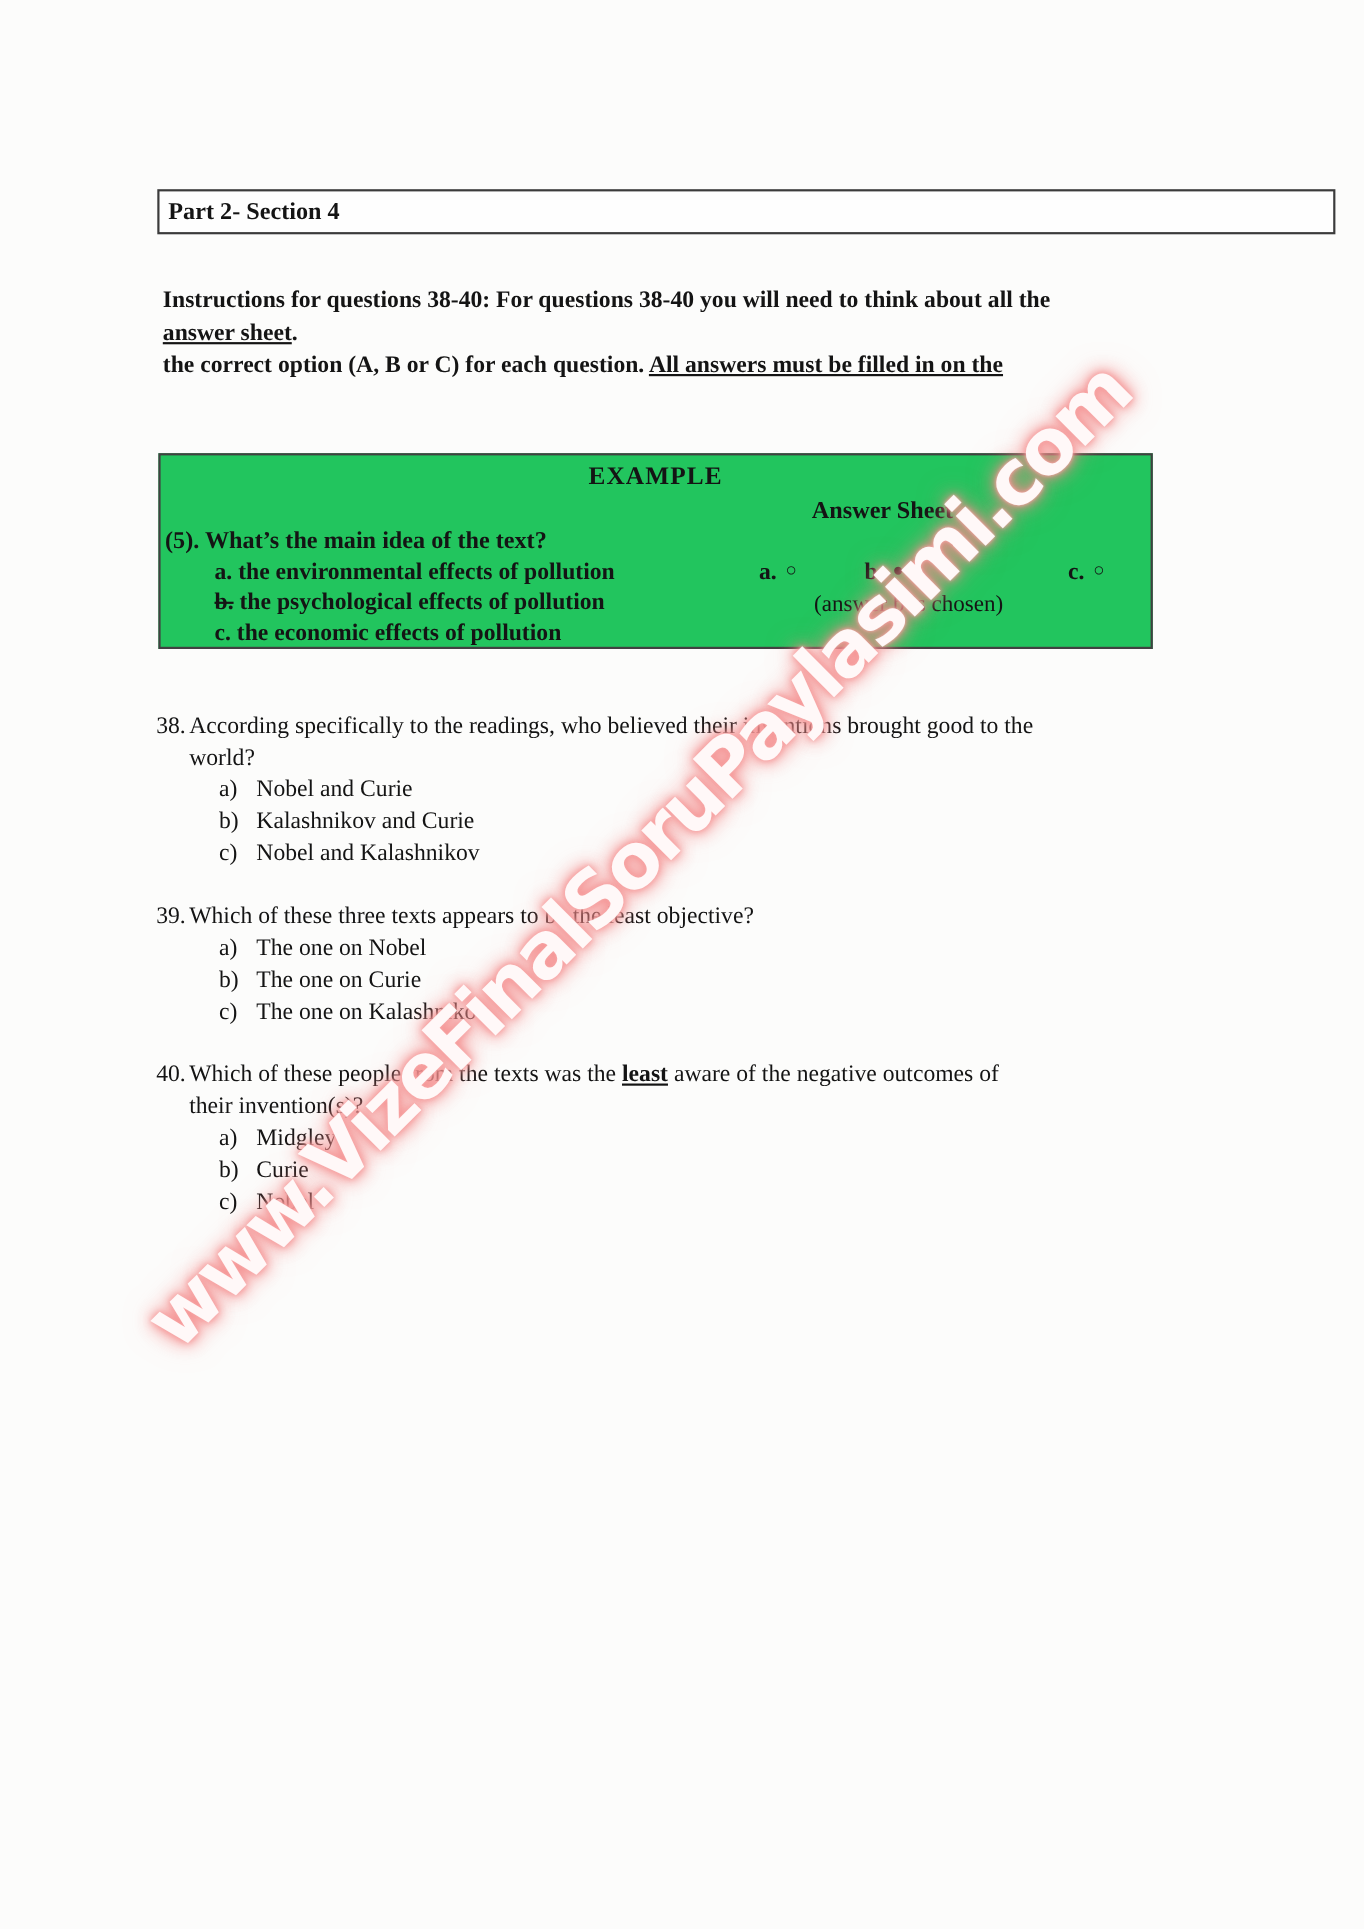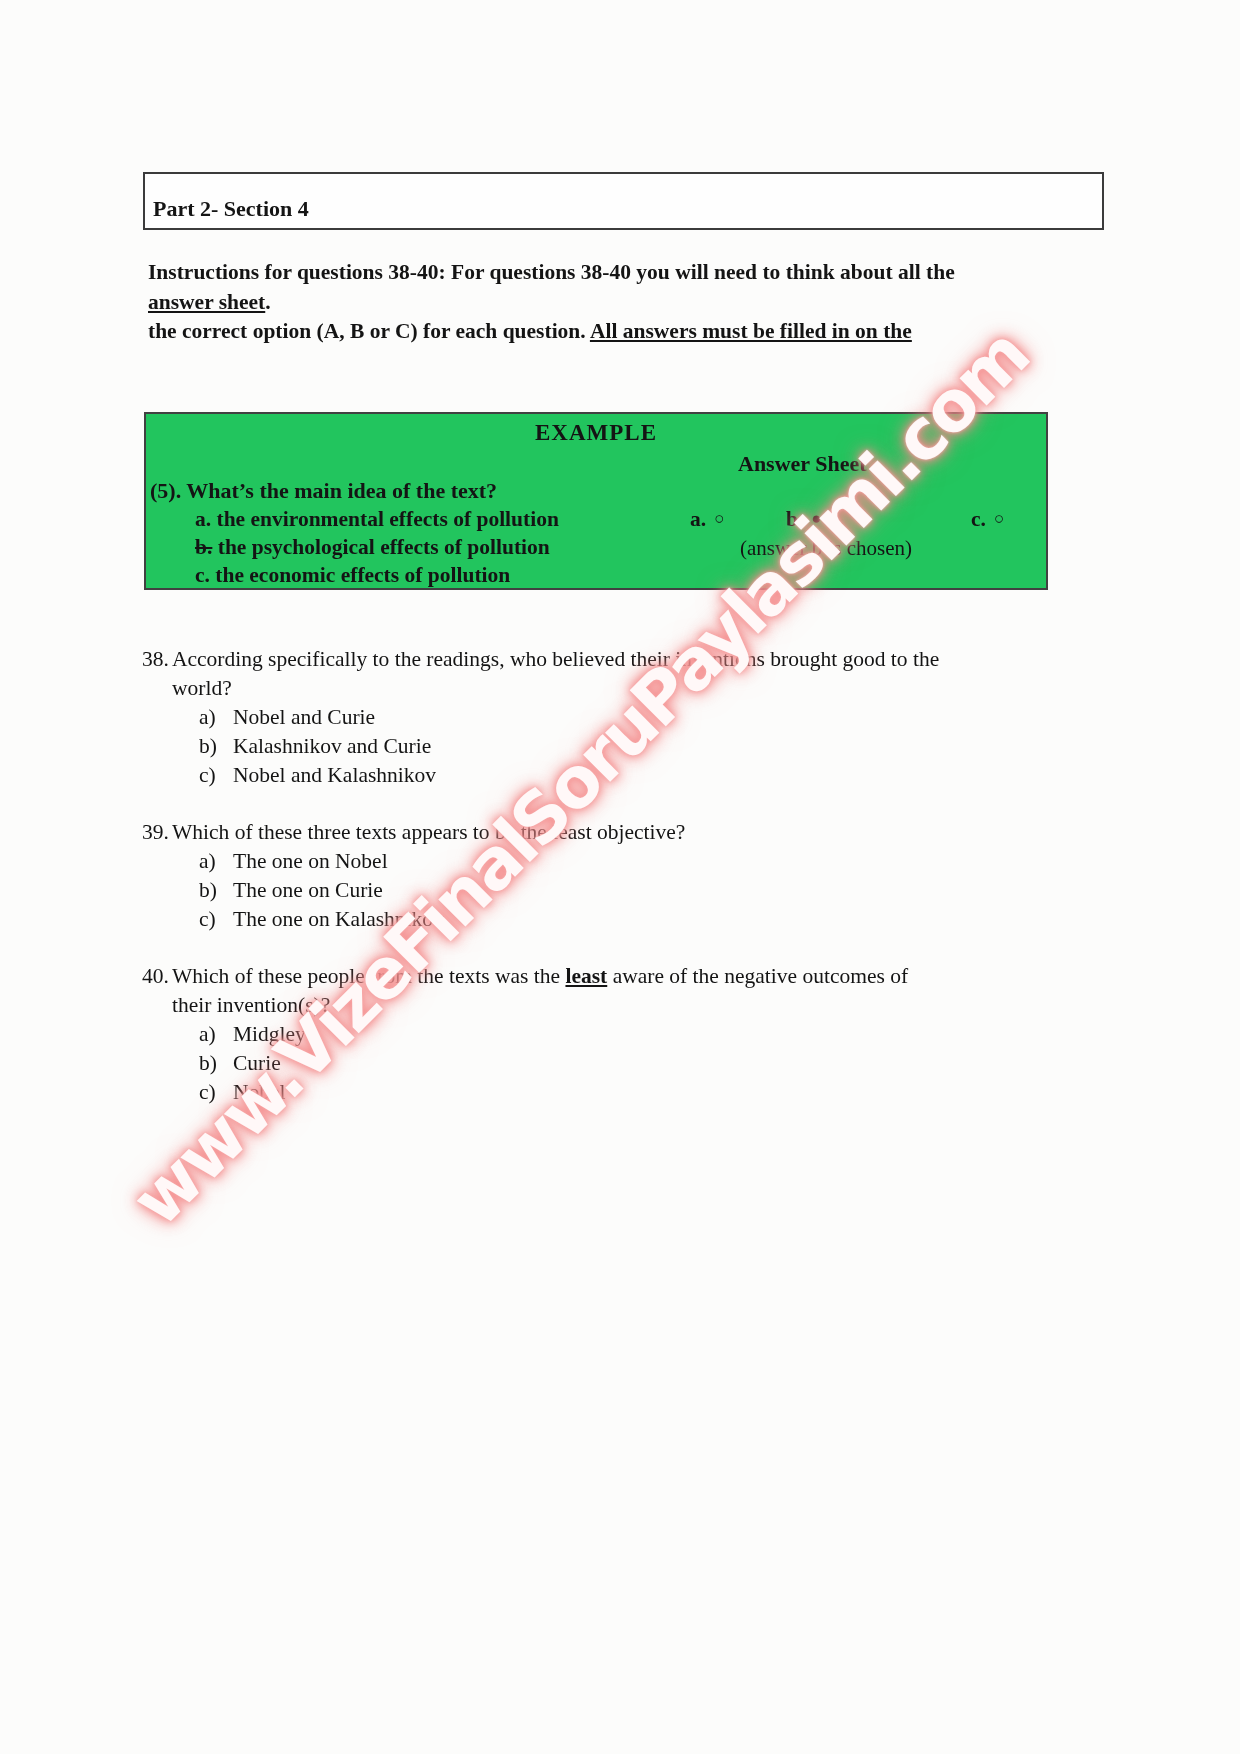--- a/index.html
+++ b/index.html
@@ -4,23 +4,23 @@
 <style>
   html,body { margin:0; padding:0; }
   body {
     width:1240px; height:1754px; position:relative;
     background:#fcfcfb; color:#141414; overflow:hidden;
     font-family:"Liberation Serif", serif;
   }
 
   
   .header-box {
-    position:absolute; left:143px; top:172px; width:961px;
+    position:absolute; left:143px; top:172px; width:1071px;
     box-sizing:border-box; border:2px solid #3b3b3b; background:#fefefe;
-    padding:20px 12px 5px 8px;
+    padding:3px 12px 5px 8px;
     font-weight:bold; font-size:22px; line-height:29px;
   }
   .header-line2 { display:flex; justify-content:space-between; }
 
   
   .instructions {
     position:absolute; left:148px; top:258px; width:960px;
     font-weight:bold; font-size:21.5px; line-height:29.5px;
   }
   .u { text-decoration:underline; }

